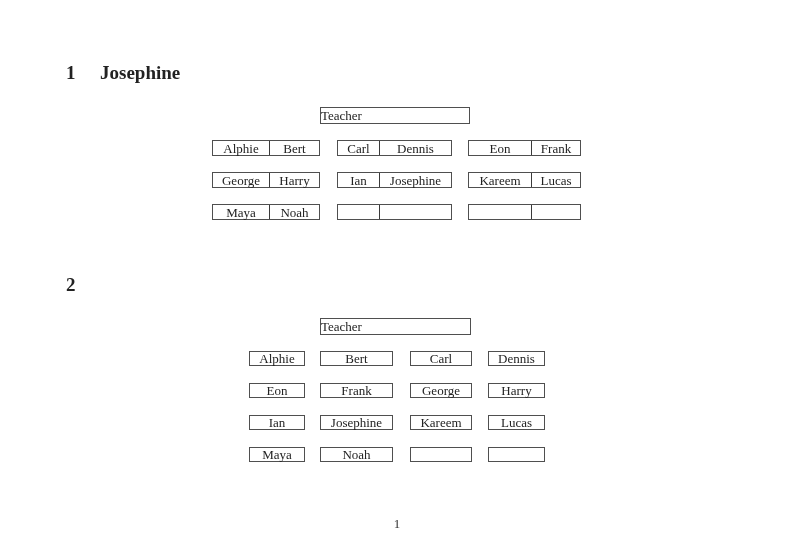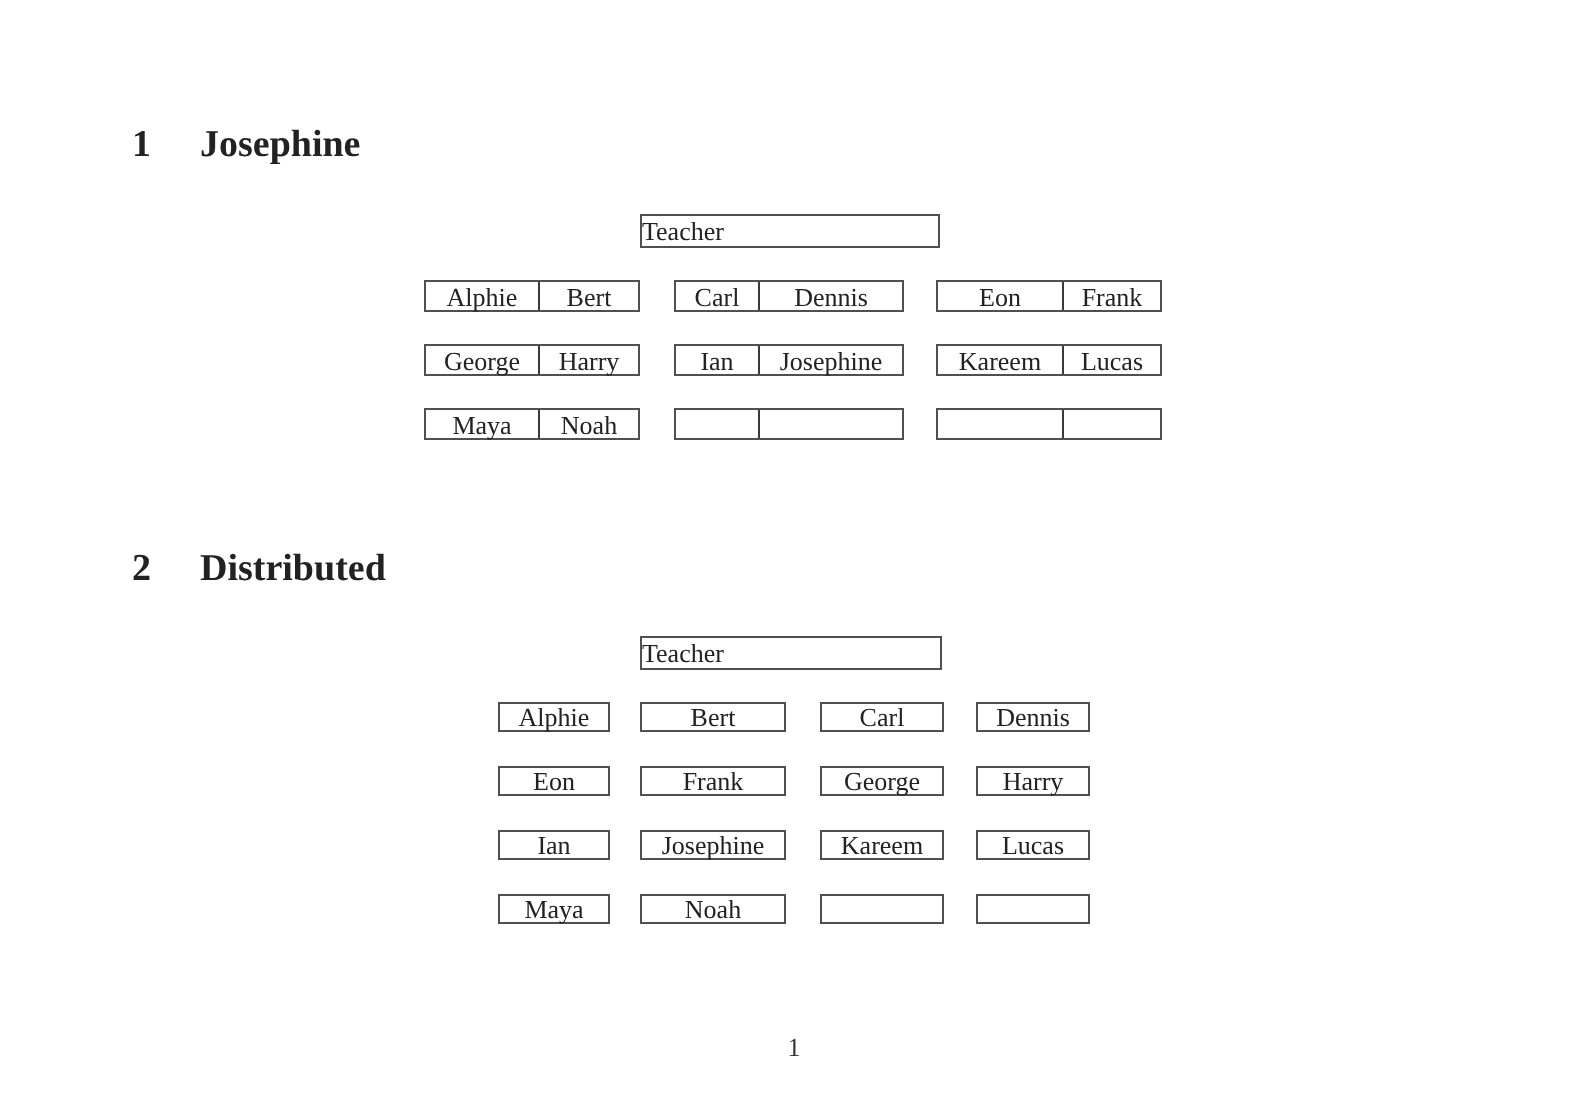--- a/index.html
+++ b/index.html
@@ -122,21 +122,20 @@
     <span class="seat left"></span>
     <span class="seat right"></span>
   </div>
   <div class="desk cc r2">
     <span class="seat left"></span>
     <span class="seat right"></span>
   </div>
 
   <div class="heading h-distributed">
     <span class="num">2</span>
-    <span class="ttl">Distributed</span>
   </div>
 
   <div class="teacher t-distributed">
     <span>Teacher</span>
   </div>
 
   <div class="dseat dc0 dr0">Alphie</div>
   <div class="dseat dc1 dr0">Bert</div>
   <div class="dseat dc2 dr0">Carl</div>
   <div class="dseat dc3 dr0">Dennis</div>

